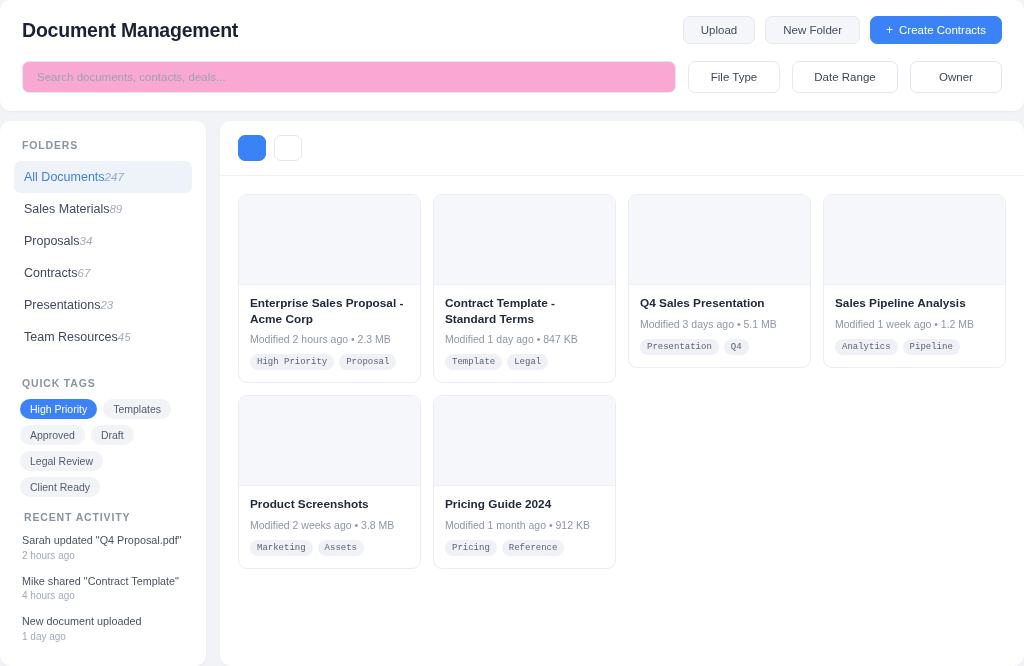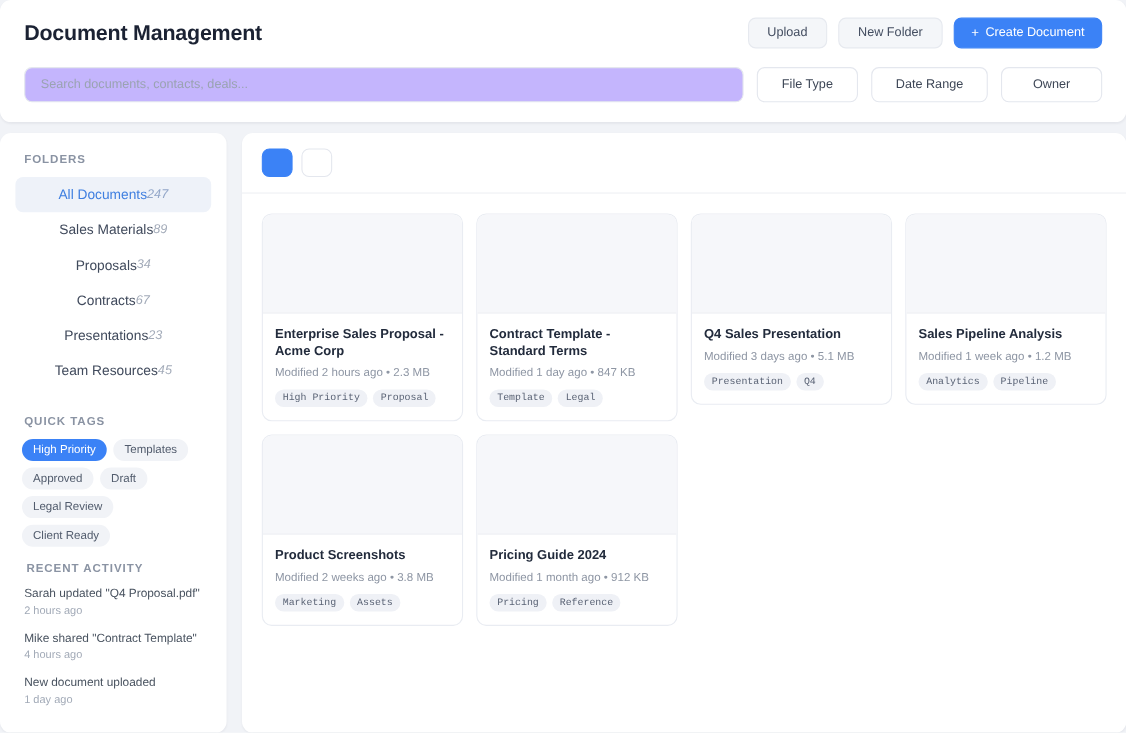--- a/index.html
+++ b/index.html
@@ -81,21 +81,21 @@
     gap: 12px;
   }
 
   .search-wrap { flex: 1 1 auto; }
 
   .search-input {
     width: 100%;
     font-family: "Liberation Sans", sans-serif;
     font-size: 11.5px;
     color: #2d3546;
-    background: #c4b5fd;
+    background: #f9a8d4;
     border: 1px solid #e4e7ee;
     border-radius: 7px;
     padding: 9px 14px;
     outline: none;
   }
   .search-input::placeholder { color: #9aa3b2; }
 
   .filter-btn {
     background: #ffffff;
     border: 1px solid #e4e7ee;
@@ -136,21 +136,21 @@
     color: #8a93a3;
     padding: 0 8px;
     margin-bottom: 10px;
   }
 
   .folder-list { margin-bottom: 24px; }
 
   .folder-item {
     display: flex;
     align-items: center;
-    justify-content: center;
+    justify-content: flex-start;
     padding: 9px 10px;
     border-radius: 7px;
     cursor: pointer;
   }
   .folder-item .name { font-size: 12.5px; color: #404a5c; }
   .folder-item .count { font-size: 11.5px; color: #a3abb9; font-style: italic; }
   .folder-item.active { background: #eef2f9; }
   .folder-item.active .name { color: #3f7fe0; }
   .folder-item.active .count { color: #93a7c9; }
 
@@ -273,21 +273,21 @@
 <div class="page">
 
   <div class="header-card">
     <div class="header-top">
       <div class="page-title">Document Management</div>
       <div class="header-actions">
         <button class="btn">Upload</button>
         <button class="btn">New Folder</button>
         <button class="btn btn-primary">
           <span class="plus">+</span>
-          <span>Create Document</span>
+          <span>Create Contracts</span>
         </button>
       </div>
     </div>
     <div class="header-bottom">
       <div class="search-wrap">
         <input class="search-input" type="text" placeholder="Search documents, contacts, deals..." style="">
       </div>
       <button class="filter-btn">File Type</button>
       <button class="filter-btn wide">Date Range</button>
       <button class="filter-btn">Owner</button>

